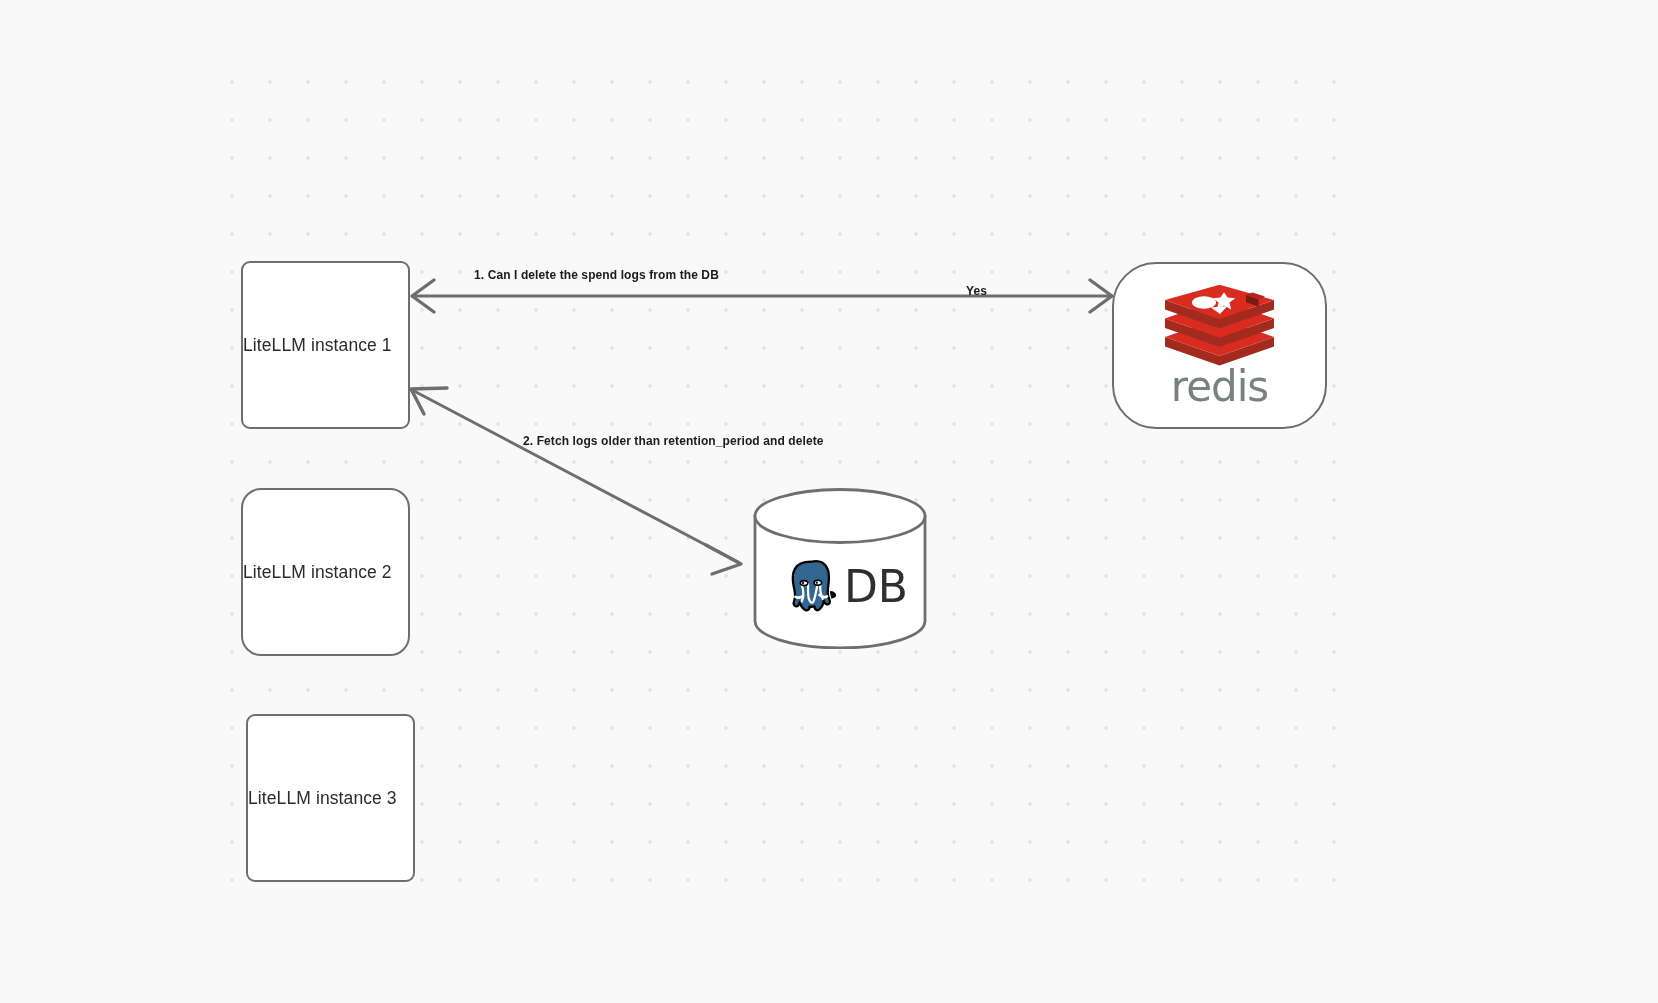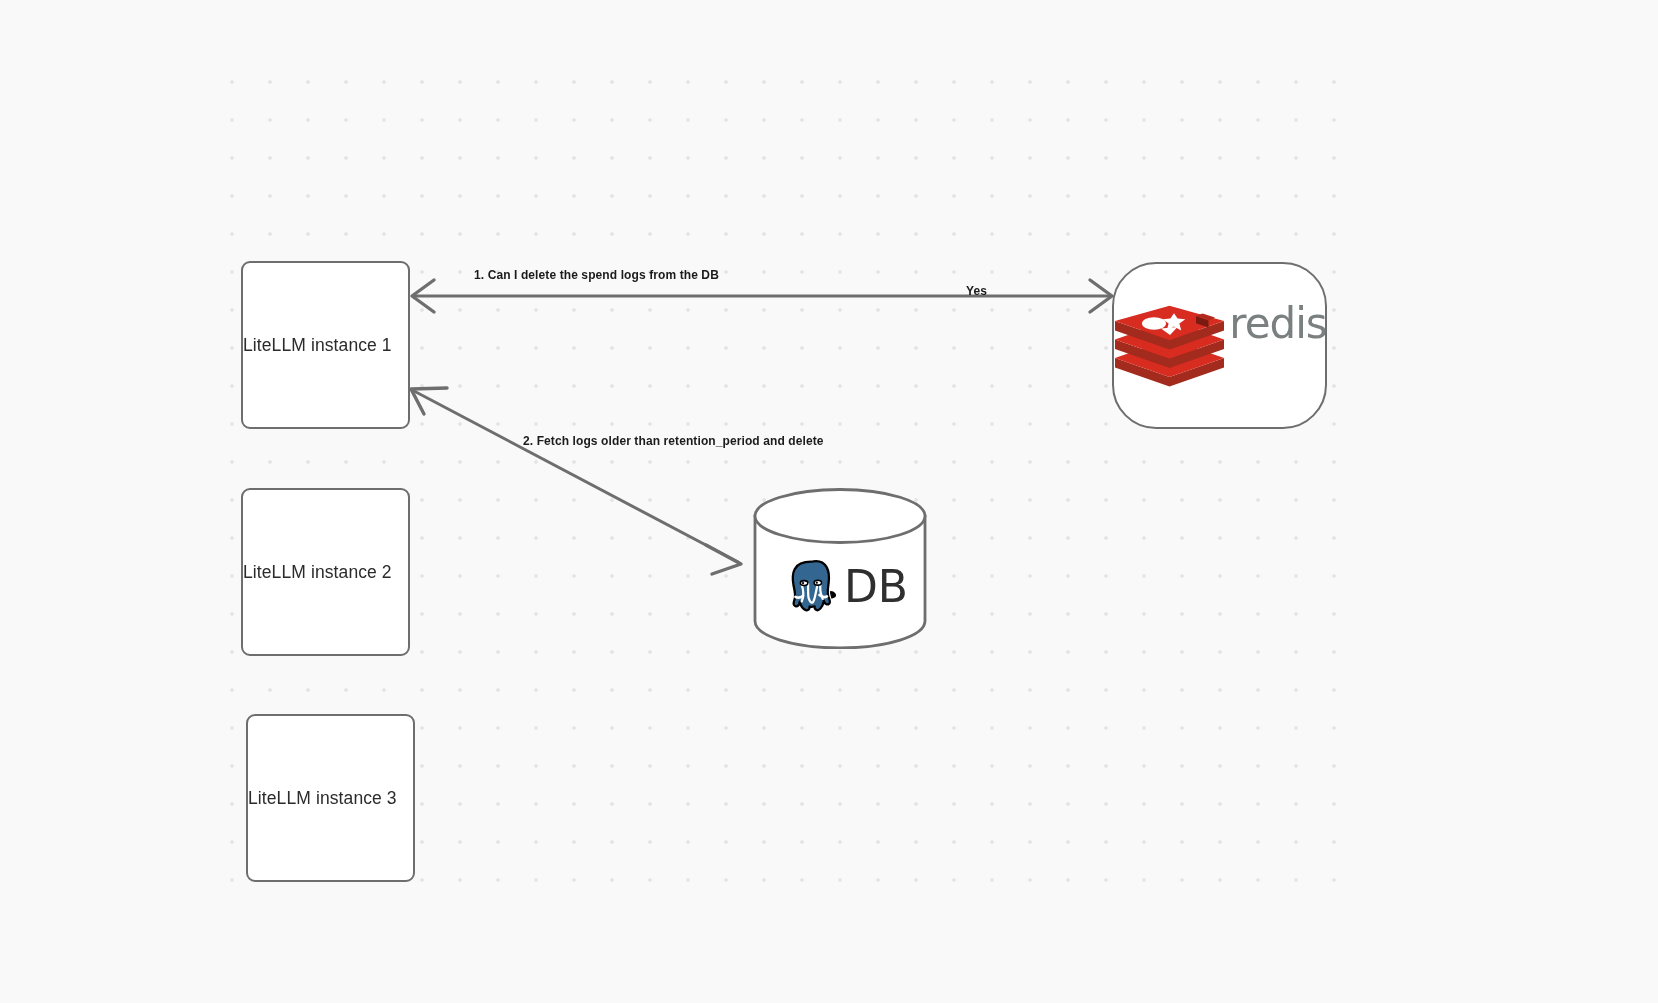--- a/index.html
+++ b/index.html
@@ -58,38 +58,39 @@
   }
   .llm-label {
     font-size: 17.5px;
     color: #2b2b2b;
     letter-spacing: 0.1px;
     font-weight: 400;
     white-space: nowrap;
   }
 
   #node-llm1 { left: 241px; top: 261px; width: 169px; height: 168px; }
-  #node-llm2 { left: 241px; top: 488px; width: 169px; height: 168px; }
+  #node-llm2 { left: 241px; top: 488px; width: 169px; height: 168px; border-radius: 20px; }
   #node-llm3 { left: 246px; top: 714px; width: 169px; height: 168px; }
 
   
   #node-redis {
     left: 1112px;
     top: 262px;
     width: 215px;
     height: 167px;
     border-radius: 44px;
     display: flex;
     flex-direction: column;
     align-items: center;
     justify-content: center;
   }
   .redis-logo-wrap {
     display: flex;
-    flex-direction: row;
+    flex-direction: column;
+    align-items: center;
     justify-content: center;
     gap: 2px;
   }
   .redis-mark { display: block; }
   .redis-word {
     font-family: "DejaVu Sans", sans-serif;
     font-size: 42px;
     font-weight: 400;
     color: #7a7f80;
     line-height: 1;

